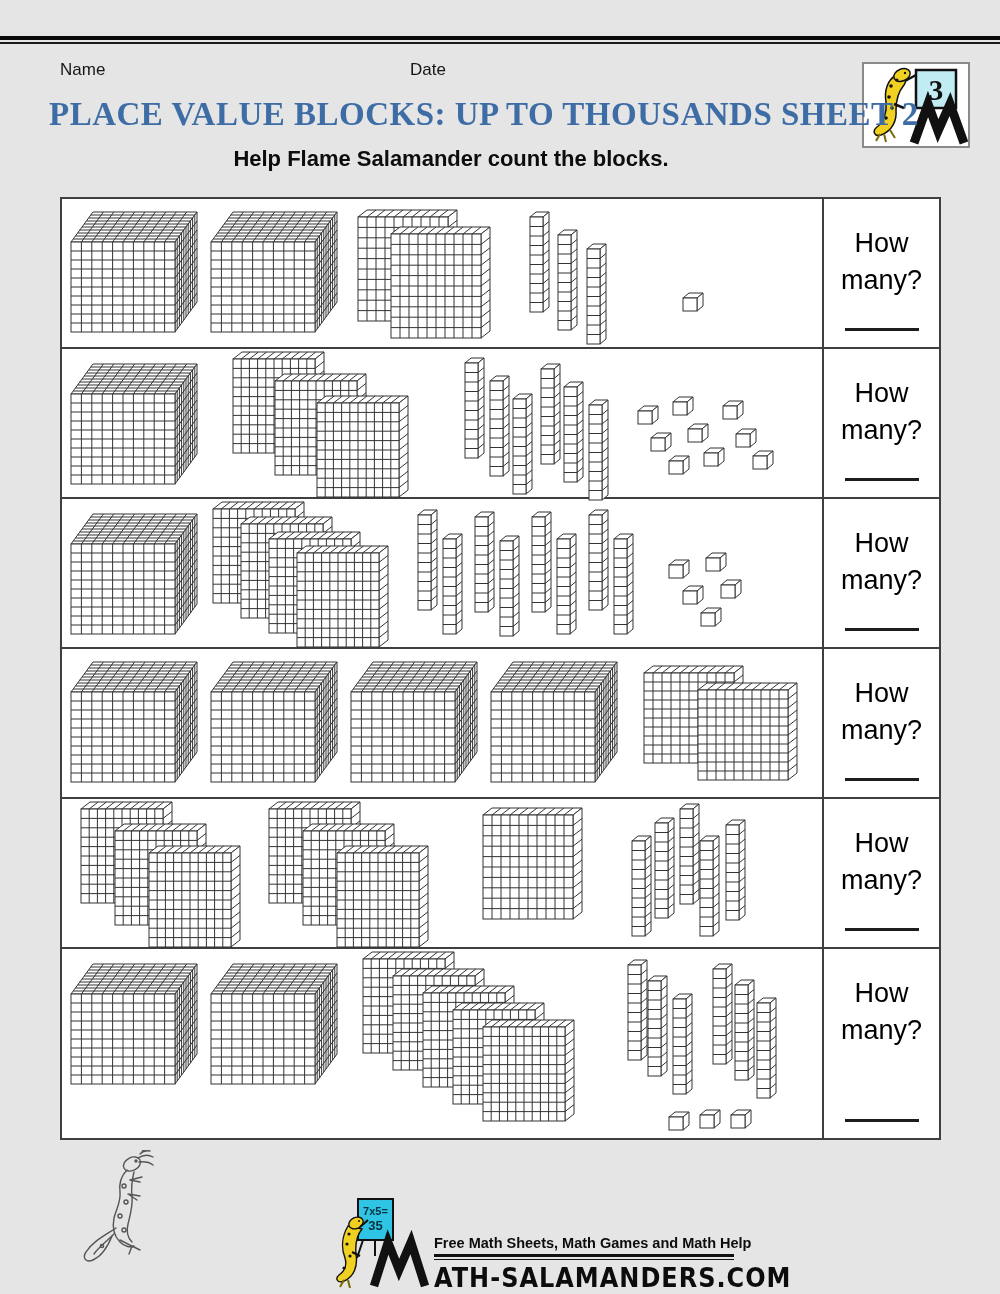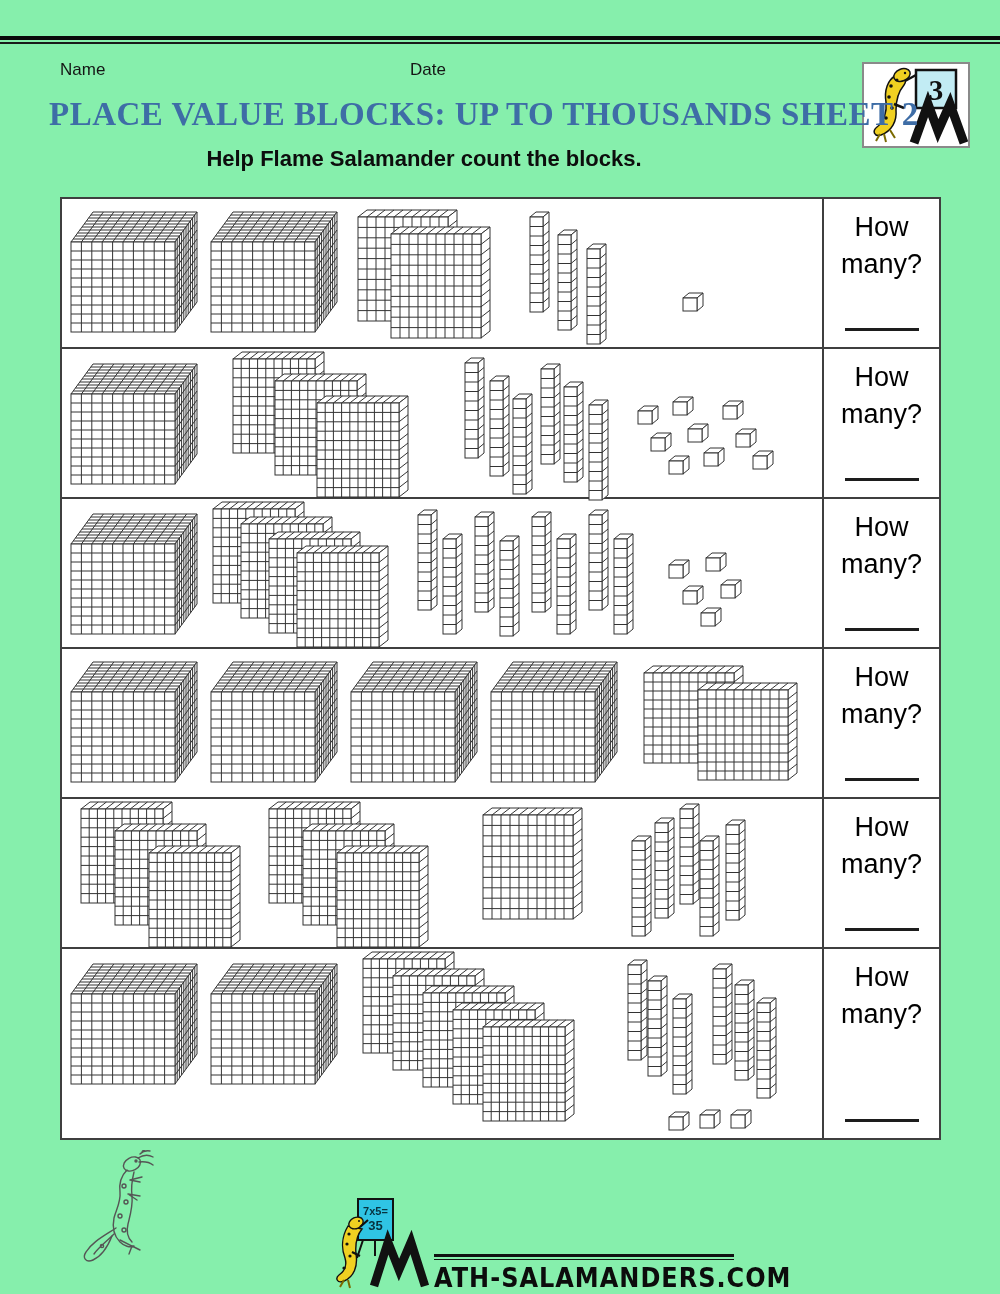--- a/index.html
+++ b/index.html
@@ -1,40 +1,40 @@
 <!DOCTYPE html>
 <html><head>
 <meta charset="utf-8">
 <style>
   html,body{margin:0;padding:0;background:#fff;}
-  .page{position:relative;width:1000px;height:1294px;background:#86efac;overflow:hidden;
+  .page{position:relative;width:1000px;height:1294px;background:#e5e5e5;overflow:hidden;
         font-family:"Liberation Sans",sans-serif;color:#111;}
 
   .rule-thick{position:absolute;left:0;top:36px;width:1000px;height:4px;background:#0a0a0a;}
   .rule-thin{position:absolute;left:0;top:42px;width:1000px;height:2px;background:#1a1a1a;}
 
   .name-label{position:absolute;left:60px;top:60px;font-size:17px;color:#151515;}
   .date-label{position:absolute;left:410px;top:60px;font-size:17px;color:#151515;text-align:right;}
 
   .grade-badge{position:absolute;left:862px;top:62px;width:108px;height:86px;
                border:2px solid #8a8a8a;background:#fff;box-sizing:border-box;}
 
   .title{position:absolute;left:49px;top:96px;margin:0;width:800px;
          font-family:"Liberation Serif",serif;font-weight:bold;font-size:33px;
          letter-spacing:.5px;color:#3e6da6;white-space:nowrap;}
   .subtitle{position:absolute;left:0;top:146px;width:848px;text-align:center;
-            font-size:22px;font-weight:600;color:#0d0d0d;}
+            font-size:22px;font-weight:600;color:#0d0d0d;padding-left:27px;}
 
   .worksheet{position:absolute;left:60px;top:197px;border:2px solid #3f3f3f;background:#fff;}
   .ws-row{display:flex;height:148px;border-bottom:2px solid #3f3f3f;}
   .ws-row:last-child{height:189px;border-bottom:none;}
   .blocks{width:760px;position:relative;border-right:2px solid #3f3f3f;overflow:visible;}
   .block{position:absolute;}
   .answer{width:115px;display:flex;flex-direction:column;align-items:center;}
-  .how-many{padding-top:10px;text-align:center;font-size:27px;line-height:37px;color:#000;}
+  .how-many{padding-top:26px;text-align:center;font-size:27px;line-height:37px;color:#000;}
   .how-many span{display:block;}
   .answer-blank{margin-top:auto;margin-bottom:16px;width:74px;border-bottom:3px solid #1d1d1d;}
 
   .flame-salamander{position:absolute;left:68px;top:1150px;}
 
   .footer-logo{position:absolute;left:330px;top:1196px;display:flex;align-items:flex-end;}
   .logo-right{margin-left:4px;}
   .tagline{font-size:14.5px;font-weight:bold;color:#0c0c0c;margin-top:9px;white-space:nowrap;}
   .logo-rule{width:300px;height:2px;border-top:3px solid #111;border-bottom:1px solid #111;
              margin:3px 0 2px 0;}
@@ -2451,18 +2451,19 @@
         <path d="M30,31 L38,24 M22,56 L30,60" stroke="#111" stroke-width="2.2" fill="none"></path>
         <path d="M14,84 L10,91 M18,84 L20,92" stroke="#7a6a00" stroke-width="2" fill="none"></path>
         <circle cx="19" cy="38" r="1.6" fill="#111"></circle>
           <circle cx="17" cy="48" r="1.6" fill="#111"></circle>
         <circle cx="20" cy="60" r="1.6" fill="#111"></circle>
           <circle cx="14" cy="72" r="1.6" fill="#111"></circle>
       </g>
       <polyline points="44,90 58,46 69,74 81,46 95,90" fill="none" stroke="#111" stroke-width="8.5"></polyline>
     </svg>
     <div class="logo-right">
+      <div class="tagline">Free Math Sheets, Math Games and Math Help</div>
       <div class="logo-rule"></div>
       <div class="site-name">ATH-SALAMANDERS.COM</div>
     </div>
   </div>
 
 </div>
 
 </body></html>

